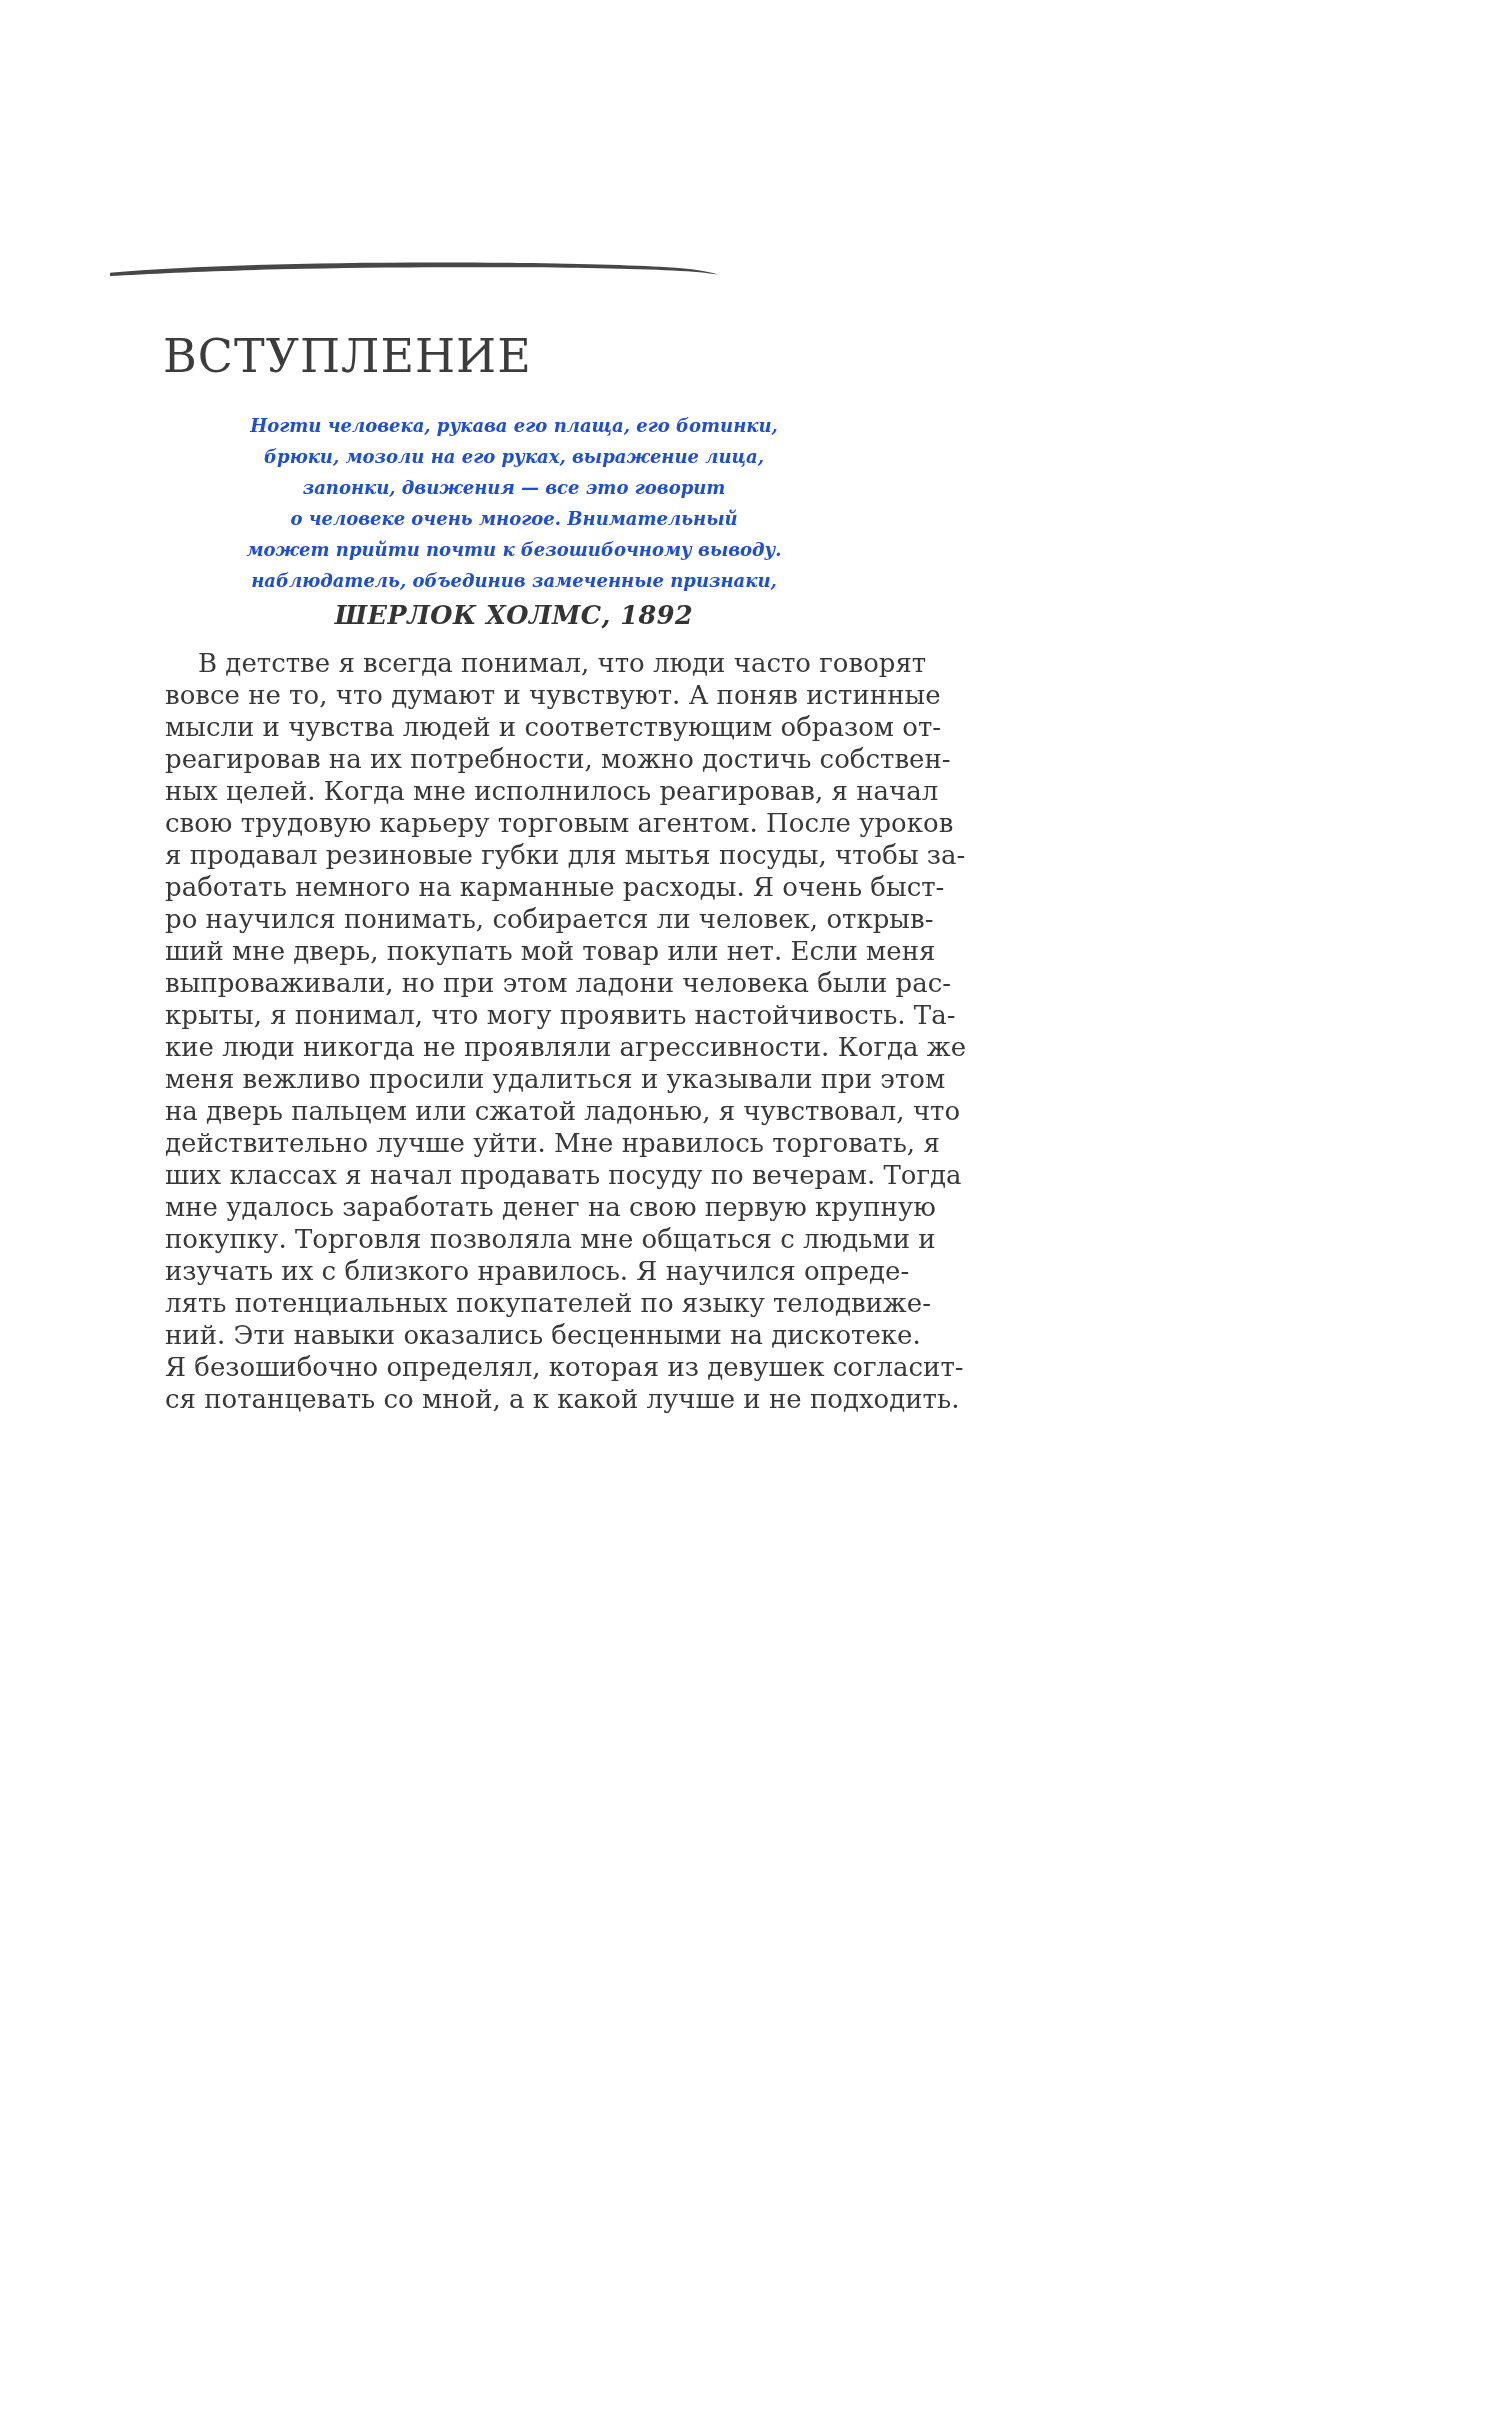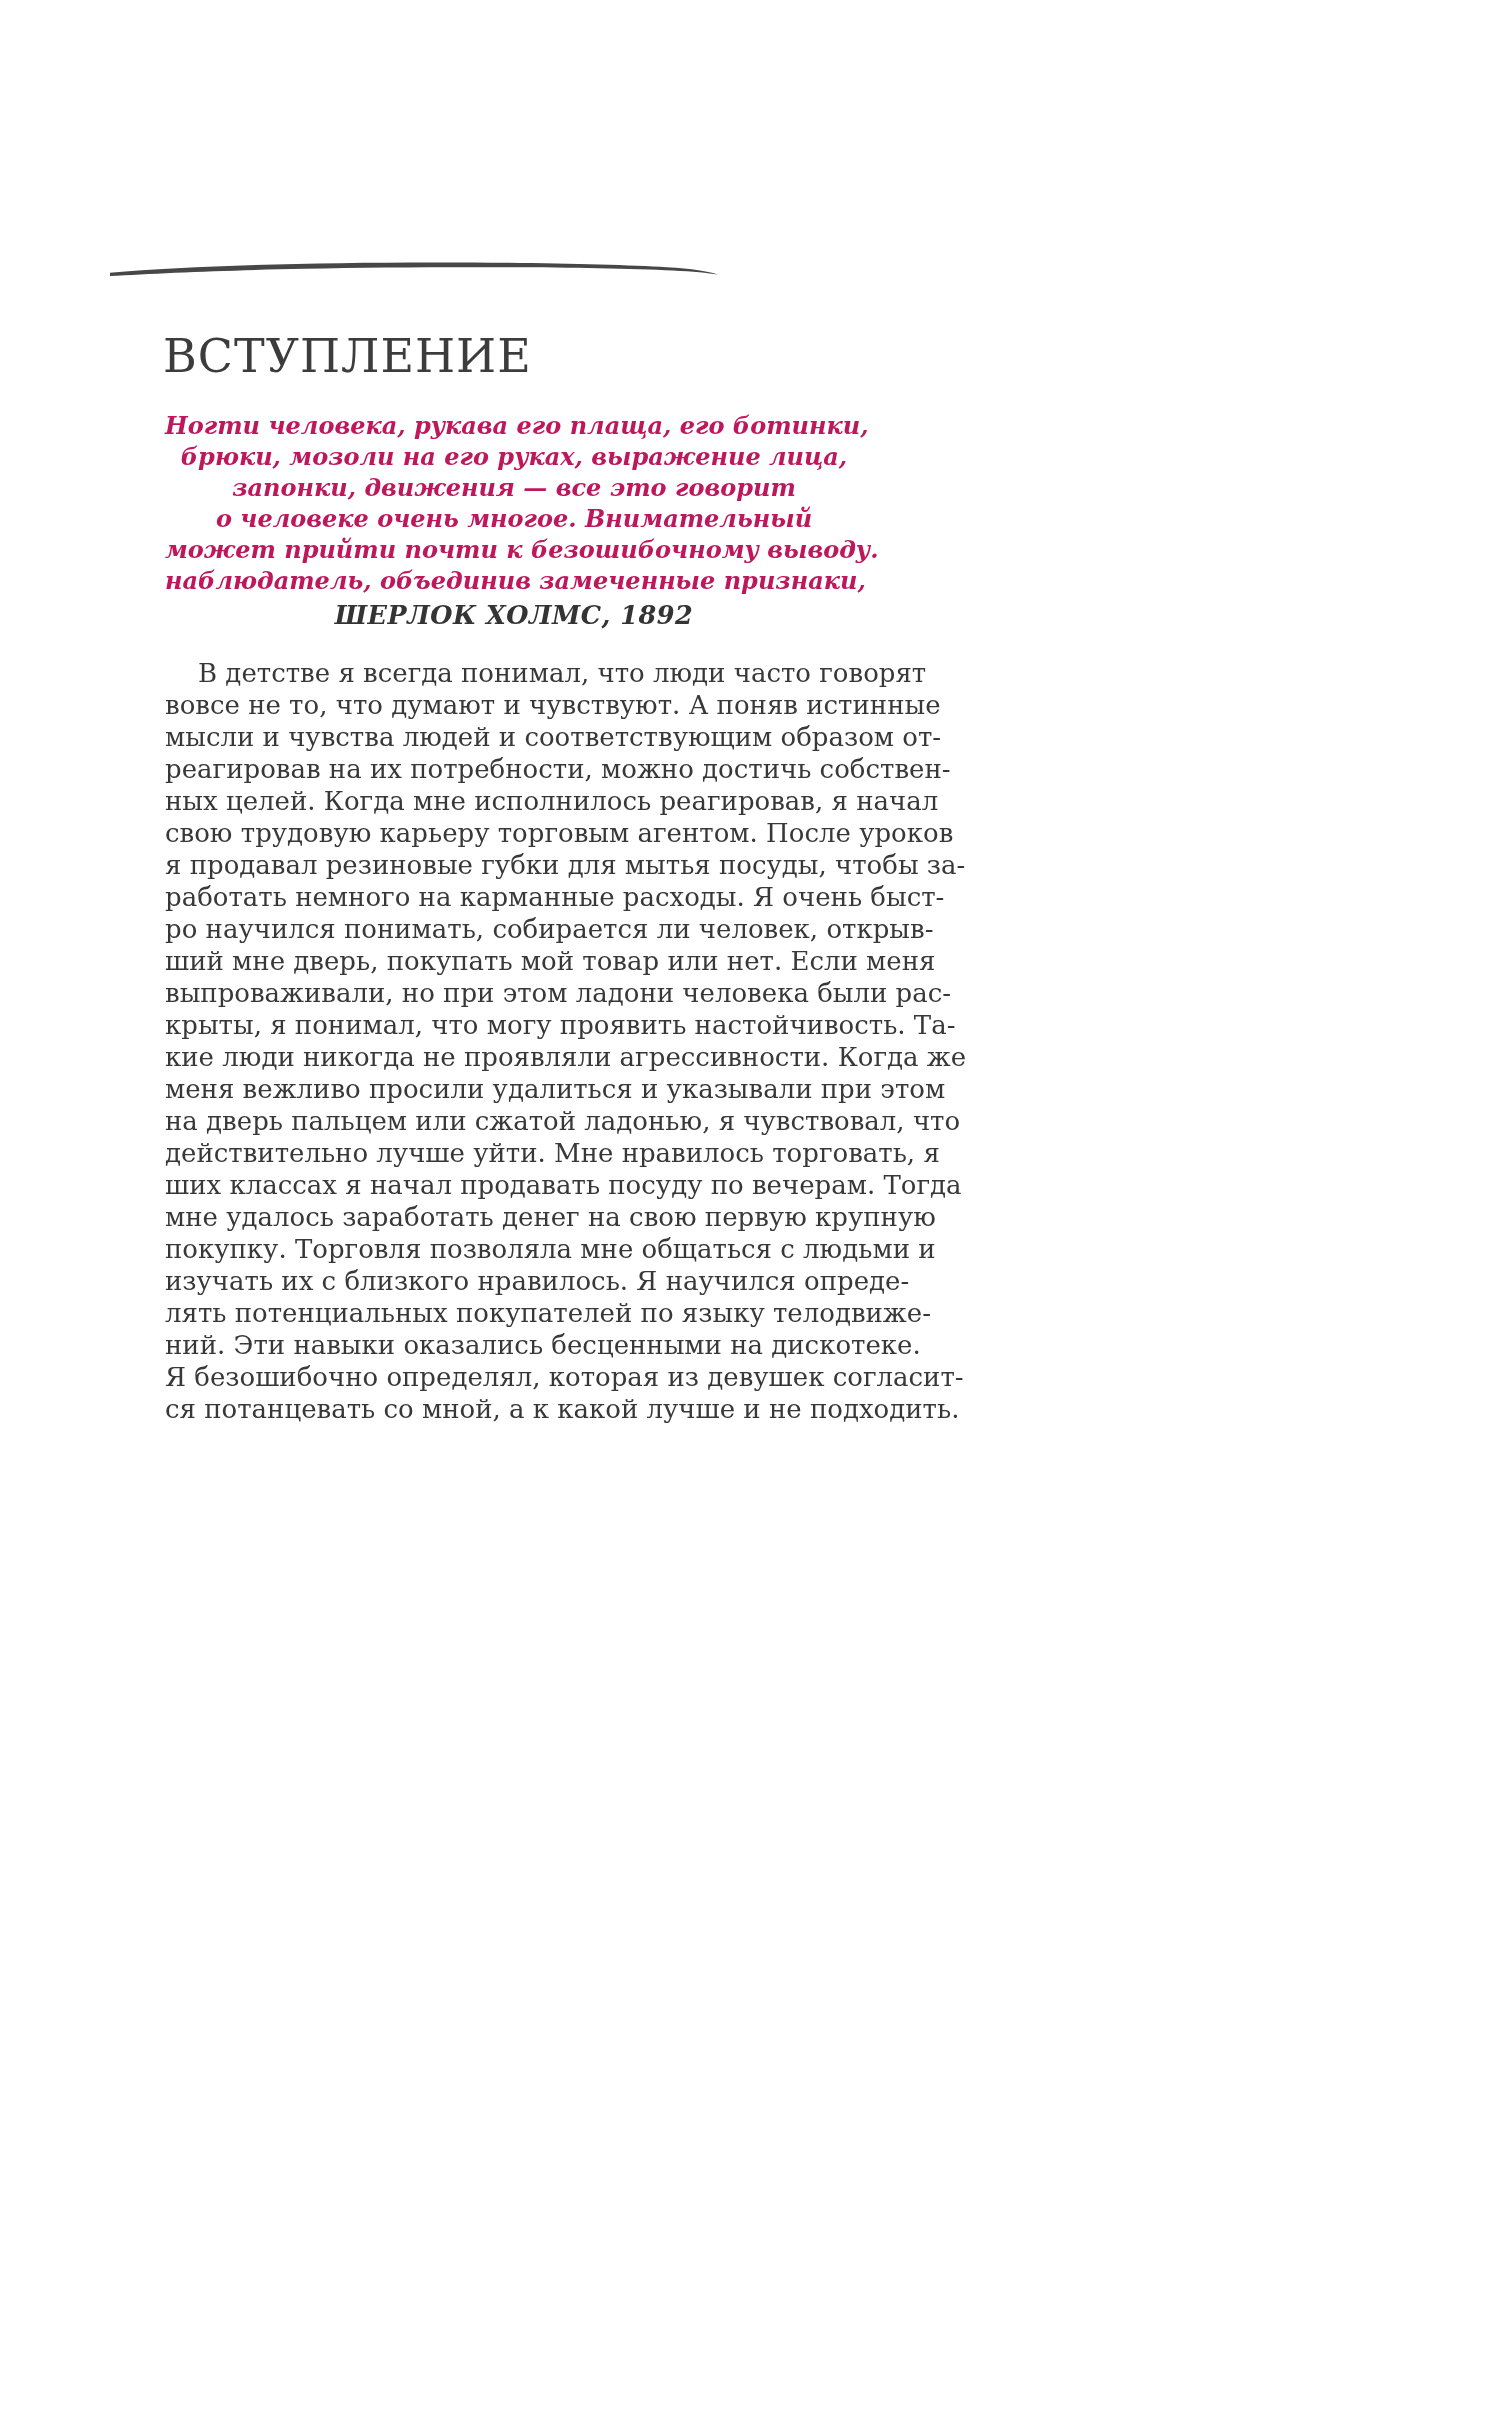--- a/index.html
+++ b/index.html
@@ -29,25 +29,25 @@
     letter-spacing: 1px;
     line-height: 49px;
     color: #3c3c3c;
     white-space: nowrap;
   }
   .epigraph {
     position: absolute;
     left: 165px;
     top: 410px;
     width: 698px;
-    font-size: 24px;
+    font-size: 18px;
     font-weight: bold;
     font-style: italic;
     line-height: 31px;
-    color: #be185d;
+    color: #1d4ed8;
   }
   .epigraph .line {
     text-align: center;
     white-space: nowrap;
   }
   .attribution {
     position: absolute;
     left: 165px;
     top: 600px;
     width: 698px;
@@ -70,21 +70,20 @@
   }
   .body-text .line {
     white-space: nowrap;
     text-align: justify;
     text-align-last: justify;
     height: 32px;
     overflow: visible;
   }
   .body-text .line:first-child {
     text-indent: 33px;
-    margin-top: 10px;
   }
 </style>
 </head>
 <body>
 
 <div class="page">
 
   <svg class="swash" viewBox="0 0 620 26" xmlns="http://www.w3.org/2000/svg" aria-hidden="true">
     <path d="M0,16 C80,9 200,5.5 330,5.5 C430,5.5 520,7.5 568,10.5
              C594,12 610,14.5 620,18

